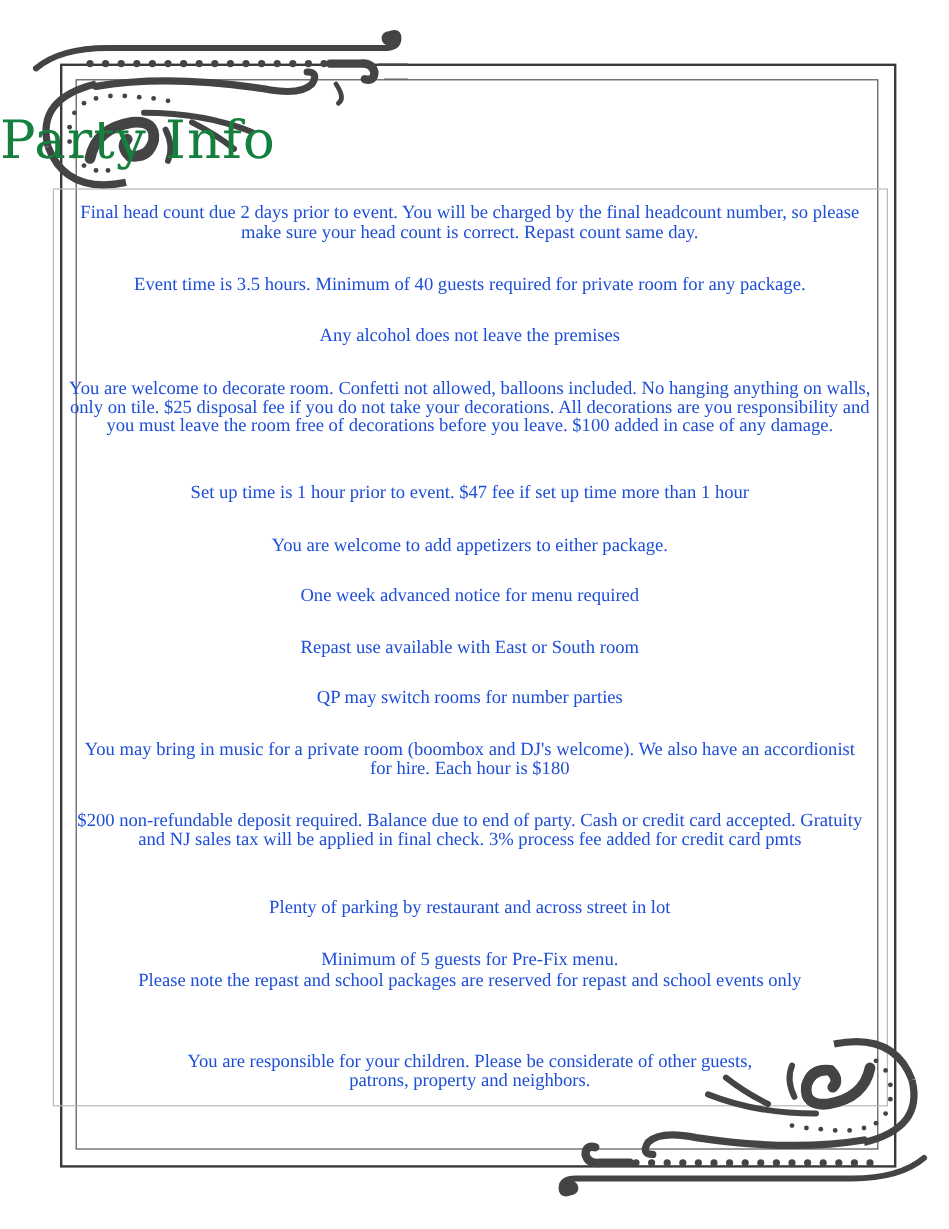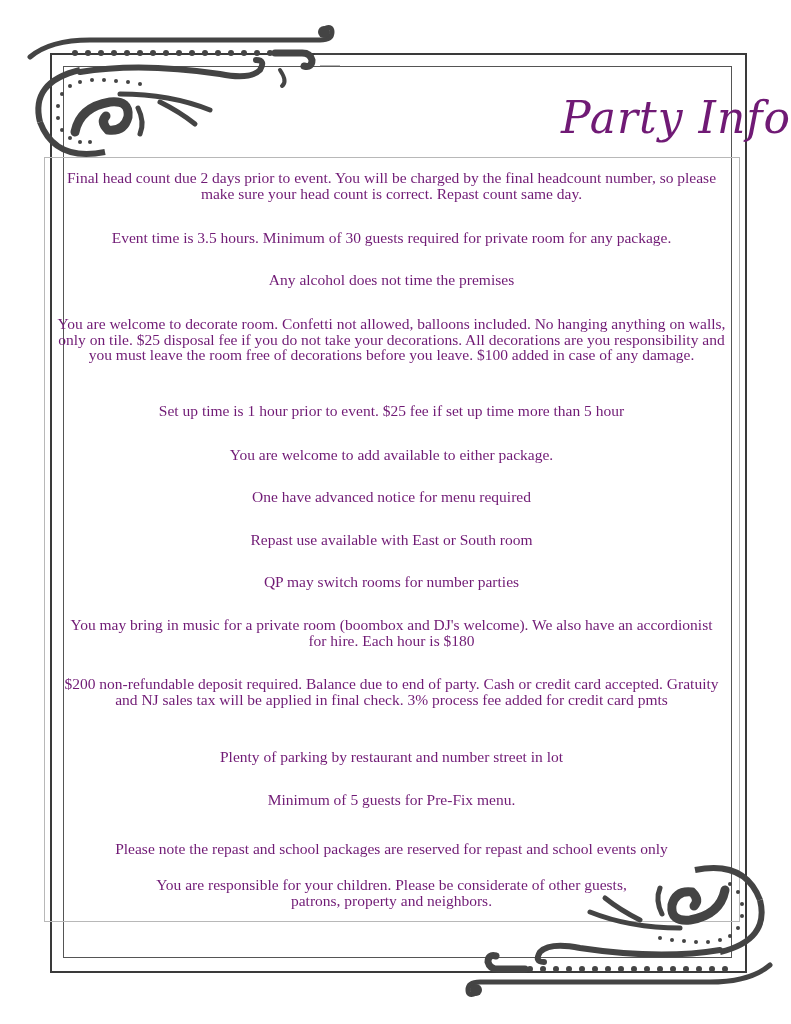--- a/index.html
+++ b/index.html
@@ -1,22 +1,22 @@
 <!DOCTYPE html>
 <html><head>
 <meta charset="utf-8">
 <style>
   html, body { margin:0; padding:0; background:#ffffff; }
   body { width:791px; height:1024px; position:relative; overflow:hidden; font-family:"DejaVu Serif", serif; color:#2b2b2b; }
   .frame-outer { position:absolute; left:50px; top:53px; width:693px; height:916px; border:2px solid #3a3a3a; box-sizing:content-box; }
   .frame-inner { position:absolute; left:63px; top:66px; width:667px; height:890px; border:1px solid #555; }
   .content-box { position:absolute; left:44px; top:157px; width:694px; height:763px; border:1px solid #b8b8b8; }
-  .title { position:absolute; left:0; width:791px; top:92px; text-align:right; font-family:"DejaVu Serif", serif; font-style:italic; font-size:44px; color:#701a75; letter-spacing:1px; }
+  .title { position:absolute; left:0; width:791px; top:92px; text-align:left; font-family:"DejaVu Serif", serif; font-size:44px; color:#15803d; letter-spacing:1px; }
   .items { position:absolute; left:60px; width:663px; top:170px; }
-  .item { text-align:center; font-family:"Liberation Serif", serif; font-size:15.5px; line-height:15.5px; color:#701a75; }
+  .item { text-align:center; font-family:"Liberation Serif", serif; font-size:15.5px; line-height:15.5px; color:#1d4ed8; }
   .orn { position:absolute; }
 </style>
 </head>
 <body>
 
 <div class="frame-outer"></div>
 <div class="frame-inner"></div>
 <div class="content-box"></div>
 
 <svg class="orn" style="left:20px;top:22px" width="320" height="140" viewBox="0 0 320 140">
@@ -113,27 +113,27 @@
         <circle cx="42" cy="108" r="2"></circle>
         <circle cx="50" cy="116" r="2"></circle>
     </g>
   </g>
 </svg>
 
 <div class="title">Party Info</div>
 
 <div class="items">
   <div class="item" style="position:absolute;left:0;right:0;top:0">Final head count due 2 days prior to event. You will be charged by the final headcount number, so please make sure your head count is correct. Repast count same day.</div>
-  <div class="item" style="position:absolute;left:0;right:0;top:60px">Event time is 3.5 hours. Minimum of 30 guests required for private room for any package.</div>
-  <div class="item" style="position:absolute;left:0;right:0;top:102px">Any alcohol does not time the premises</div>
+  <div class="item" style="position:absolute;left:0;right:0;top:60px">Event time is 3.5 hours. Minimum of 40 guests required for private room for any package.</div>
+  <div class="item" style="position:absolute;left:0;right:0;top:102px">Any alcohol does not leave the premises</div>
   <div class="item" style="position:absolute;left:-8px;right:-8px;top:146px">You are welcome to decorate room. Confetti not allowed, balloons included. No hanging anything on walls, only on tile. $25 disposal fee if you do not take your decorations. All decorations are you responsibility and you must leave the room free of decorations before you leave. $100 added in case of any damage.</div>
-  <div class="item" style="position:absolute;left:0;right:0;top:233px">Set up time is 1 hour prior to event. $25 fee if set up time more than 5 hour</div>
-  <div class="item" style="position:absolute;left:0;right:0;top:277px">You are welcome to add available to either package.</div>
-  <div class="item" style="position:absolute;left:0;right:0;top:319px">One have advanced notice for menu required</div>
+  <div class="item" style="position:absolute;left:0;right:0;top:233px">Set up time is 1 hour prior to event. $47 fee if set up time more than 1 hour</div>
+  <div class="item" style="position:absolute;left:0;right:0;top:277px">You are welcome to add appetizers to either package.</div>
+  <div class="item" style="position:absolute;left:0;right:0;top:319px">One week advanced notice for menu required</div>
   <div class="item" style="position:absolute;left:0;right:0;top:362px">Repast use available with East or South room</div>
   <div class="item" style="position:absolute;left:0;right:0;top:404px">QP may switch rooms for number parties</div>
   <div class="item" style="position:absolute;left:0;right:0;top:447px">You may bring in music for a private room (boombox and DJ's welcome). We also have an accordionist for hire. Each hour is $180</div>
   <div class="item" style="position:absolute;left:-8px;right:-8px;top:506px">$200 non-refundable deposit required. Balance due to end of party. Cash or credit card accepted. Gratuity and NJ sales tax will be applied in final check. 3% process fee added for credit card pmts</div>
-  <div class="item" style="position:absolute;left:0;right:0;top:579px">Plenty of parking by restaurant and number street in lot</div>
+  <div class="item" style="position:absolute;left:0;right:0;top:579px">Plenty of parking by restaurant and across street in lot</div>
   <div class="item" style="position:absolute;left:0;right:0;top:622px">Minimum of 5 guests for Pre-Fix menu.</div>
-  <div class="item" style="position:absolute;left:-8px;right:-8px;top:671px">Please note the repast and school packages are reserved for repast and school events only</div>
+  <div class="item" style="position:absolute;left:-8px;right:-8px;top:640px">Please note the repast and school packages are reserved for repast and school events only</div>
   <div class="item" style="position:absolute;left:70px;right:70px;top:707px">You are responsible for your children. Please be considerate of other guests, patrons, property and neighbors.</div>
 </div>
 
 </body></html>

